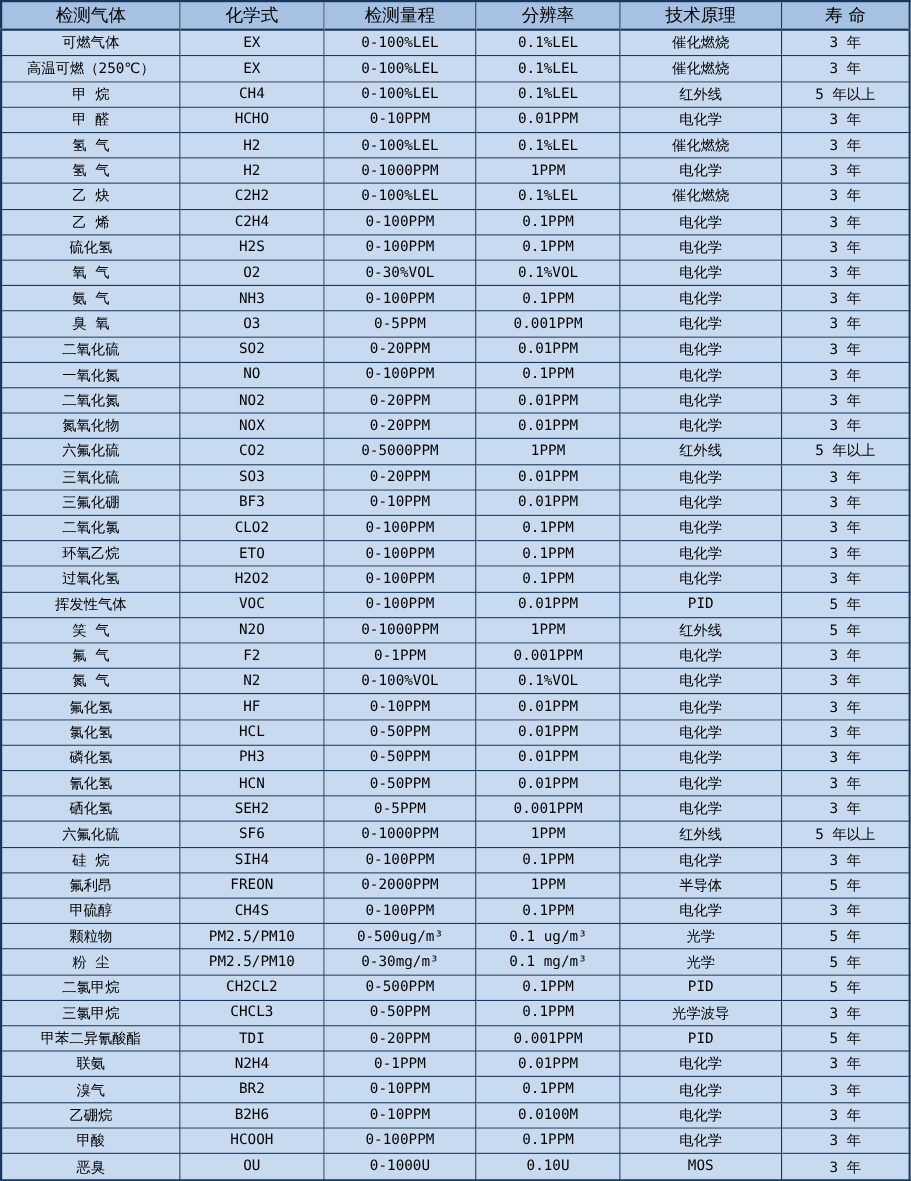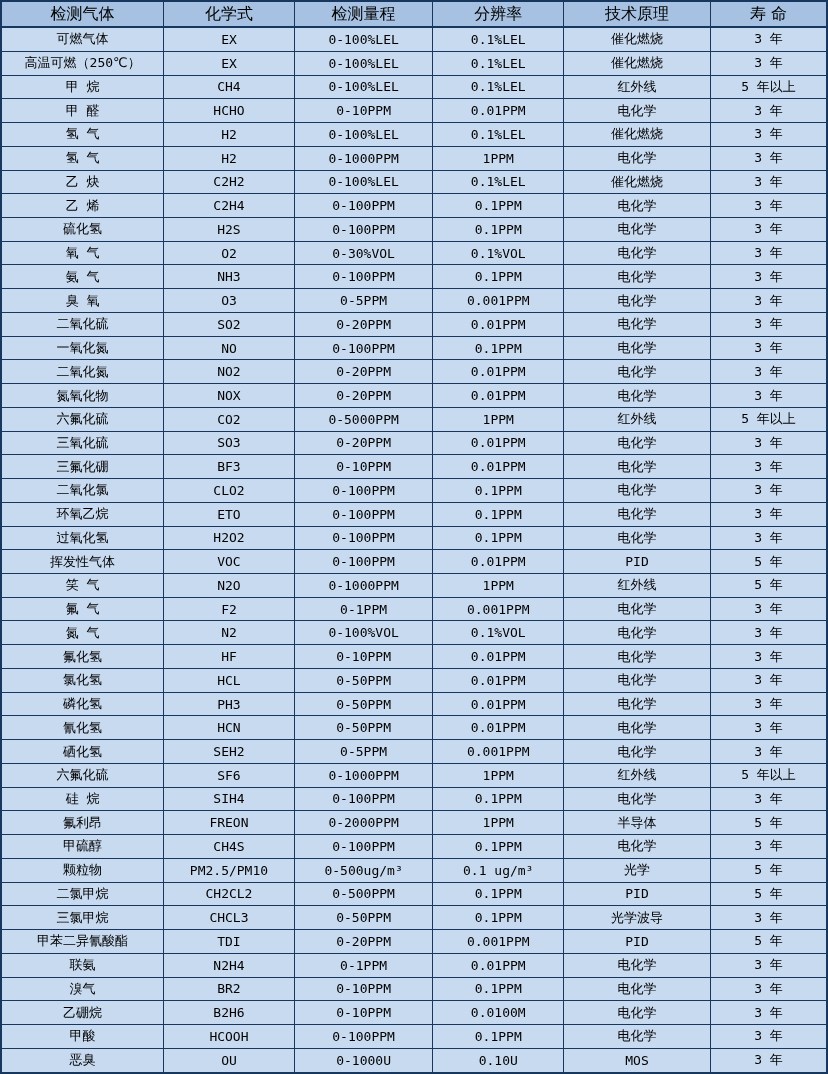--- a/index.html
+++ b/index.html
@@ -346,20 +346,28 @@
         </tr>
         <tr>
           <td>颗粒物</td>
           <td>PM2.5/PM10</td>
           <td>0-500ug/m³</td>
           <td>0.1 ug/m³</td>
           <td>光学</td>
           <td>5 年</td>
         </tr>
         <tr>
+          <td>粉 尘</td>
+          <td>PM2.5/PM10</td>
+          <td>0-30mg/m³</td>
+          <td>0.1 mg/m³</td>
+          <td>光学</td>
+          <td>5 年</td>
+        </tr>
+        <tr>
           <td>二氯甲烷</td>
           <td>CH2CL2</td>
           <td>0-500PPM</td>
           <td>0.1PPM</td>
           <td>PID</td>
           <td>5 年</td>
         </tr>
         <tr>
           <td>三氯甲烷</td>
           <td>CHCL3</td>

